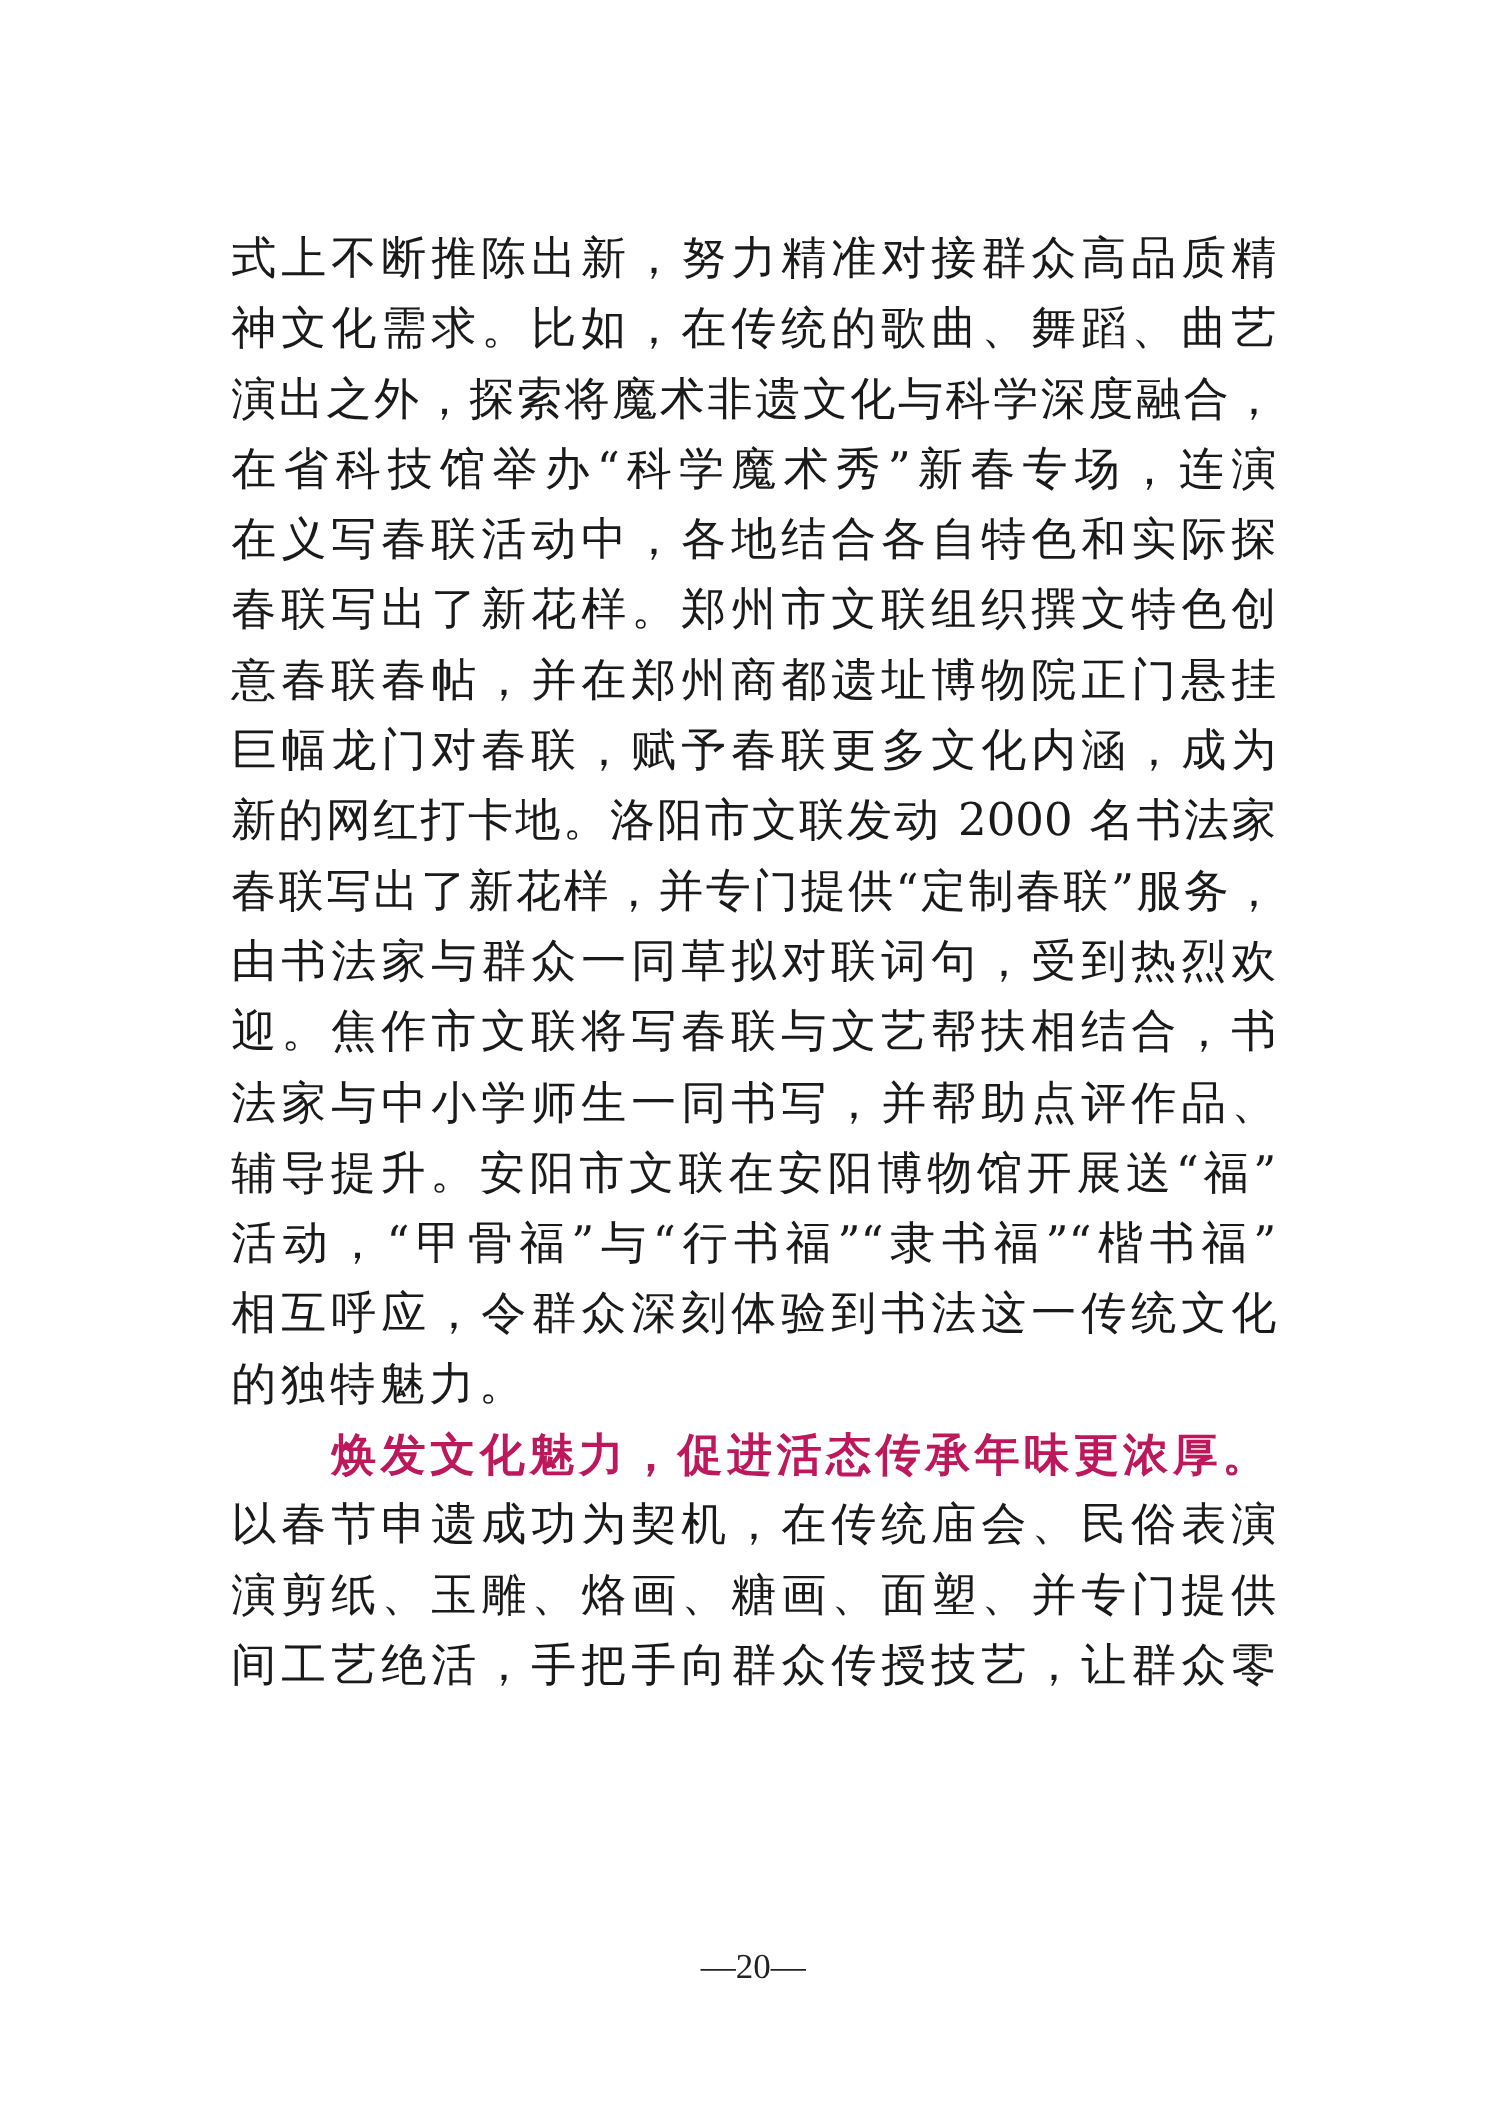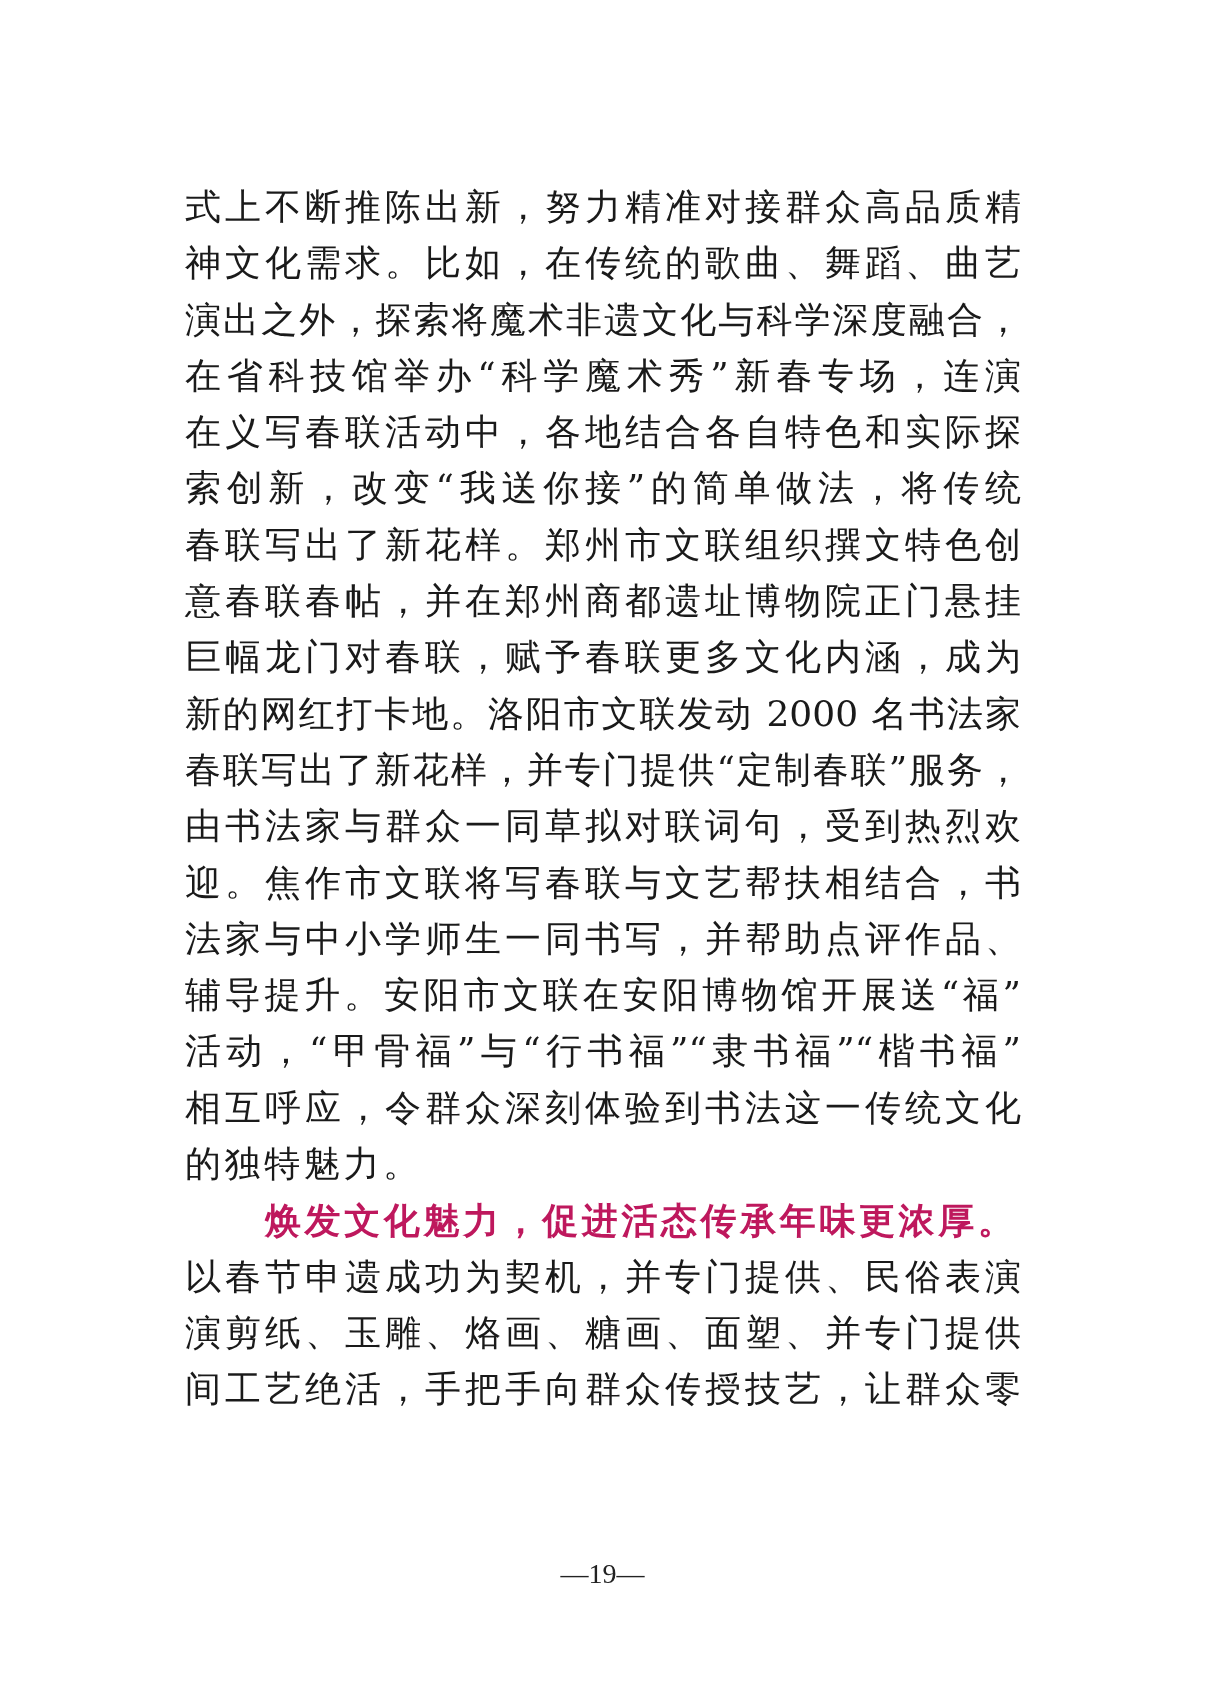--- a/index.html
+++ b/index.html
@@ -64,33 +64,32 @@
 </head>
 <body>
 
 <div class="page">
   <div class="body-text">
     <span class="line">式上不断推陈出新，努力精准对接群众高品质精</span>
     <span class="line">神文化需求。比如，在传统的歌曲、舞蹈、曲艺</span>
     <span class="line">演出之外，探索将魔术非遗文化与科学深度融合，</span>
     <span class="line">在省科技馆举办“科学魔术秀”新春专场，连演</span>
     <span class="line">在义写春联活动中，各地结合各自特色和实际探</span>
-    <span class="line">索创新，改变“我送你接”的简单做法，将传统</span>
     <span class="line">春联写出了新花样。郑州市文联组织撰文特色创</span>
     <span class="line">意春联春帖，并在郑州商都遗址博物院正门悬挂</span>
     <span class="line">巨幅龙门对春联，赋予春联更多文化内涵，成为</span>
     <span class="line">新的网红打卡地。洛阳市文联发动 2000 名书法家</span>
     <span class="line">春联写出了新花样，并专门提供“定制春联”服务，</span>
     <span class="line">由书法家与群众一同草拟对联词句，受到热烈欢</span>
     <span class="line">迎。焦作市文联将写春联与文艺帮扶相结合，书</span>
     <span class="line">法家与中小学师生一同书写，并帮助点评作品、</span>
     <span class="line">辅导提升。安阳市文联在安阳博物馆开展送“福”</span>
     <span class="line">活动，“甲骨福”与“行书福”“隶书福”“楷书福”</span>
     <span class="line">相互呼应，令群众深刻体验到书法这一传统文化</span>
     <span class="line last">的独特魅力。</span>
     <span class="line heading last">焕发文化魅力，促进活态传承年味更浓厚。</span>
-    <span class="line">以春节申遗成功为契机，并专门提供、民俗表演</span>
+    <span class="line">以春节申遗成功为契机，在传统庙会、民俗表演</span>
     <span class="line">演剪纸、玉雕、烙画、糖画、面塑、并专门提供</span>
     <span class="line">间工艺绝活，手把手向群众传授技艺，让群众零</span>
   </div>
 
-  <div class="page-number">—19—</div>
+  <div class="page-number">—20—</div>
 </div>
 
 </body></html>

